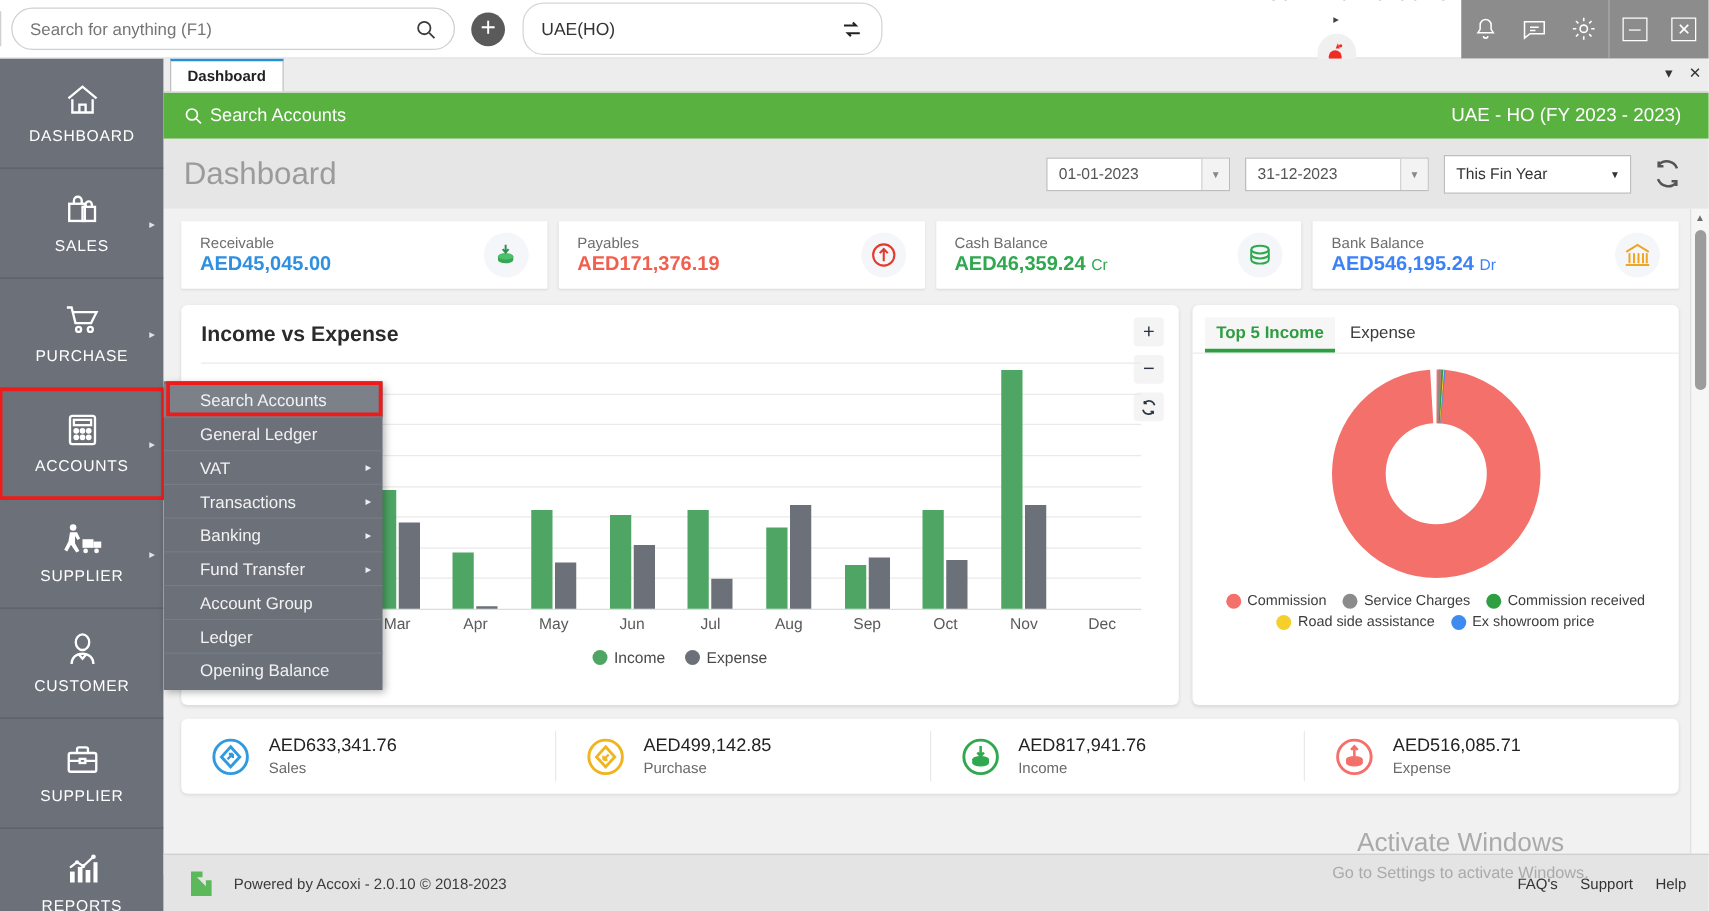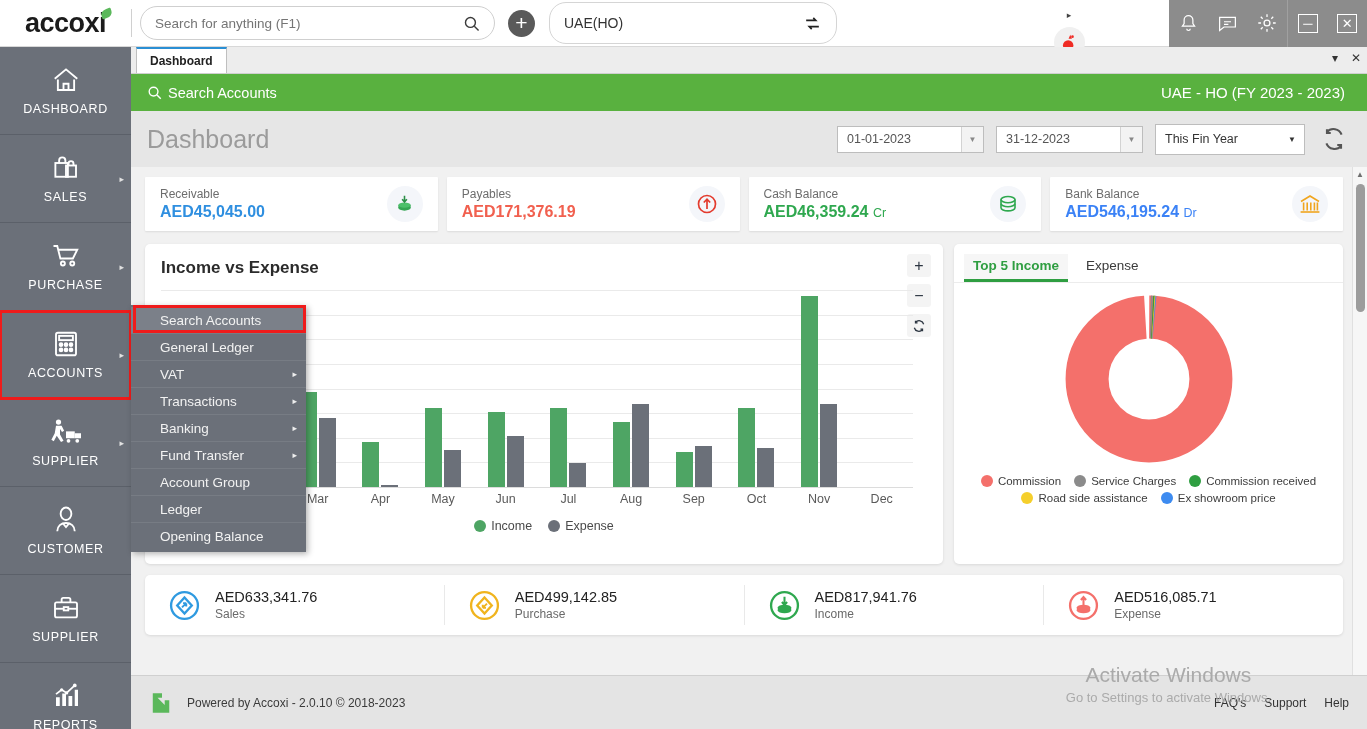--- a/index.html
+++ b/index.html
@@ -225,21 +225,21 @@
   .xaxis span { flex: 1; text-align: center; }
   .legend {
     position: absolute; left: 0; top: 275px; width: 798px; display: flex;
     justify-content: center; gap: 16px; font-size: 12.5px; color: #4a4a4a;
     align-items: center;
   }
   .legend .item { display: flex; align-items: center; gap: 5px; }
   .dot { width: 12px; height: 12px; border-radius: 50%; display:inline-block; }
 
   
-  .ptabs { display: flex; padding: 10px 0 0 10px; gap: 9px; border-bottom: 1px solid #ececec; }
+  .ptabs { display: flex; padding: 10px 0 0 10px; gap: 3px; border-bottom: 1px solid #ececec; }
   .ptab {
     font-size: 13.5px; padding: 4px 9px 6px; color: #3b3b3b; cursor: pointer;
   }
   .ptab.sel { color: #2f9e41; font-weight: 700; background: #f6f6f6;
               border-bottom: 3px solid #2f9e41; }
   .donutwrap { display: flex; justify-content: center; margin-top: 10px; }
   .dlegend {
     margin-top: 10px; display: flex; flex-wrap: wrap; justify-content: center;
     gap: 5px 13px; font-size: 11.5px; color: #3d3d3d; padding: 0 14px;
   }
@@ -253,45 +253,41 @@
   .sumcell {
     flex: 1; display: flex; align-items: center; gap: 13px; padding-left: 22px;
     height: 40px; border-right: 1px solid #e9e9e9;
   }
   .sumcell:last-child { border-right: none; }
   .sumcell .v { font-size: 14.5px; color: #222; }
   .sumcell .l { font-size: 12px; color: #6a6a6a; margin-top: 2px; }
 
   
   .footer {
-    position: absolute; left: 0; bottom: 0; width: 1236px; height: 54px;
+    position: absolute; left: 0; bottom: 0; width: 1236px; height: 46px;
     background: #e4e4e4; border-top: 1px solid #d0d0d0;
     display: flex; align-items: center; padding: 0 18px;
   }
   .footer .copy { font-size: 12px; color: #3b3b3b; margin-left: 12px; }
   .footlinks { margin-left: auto; display: flex; gap: 18px; font-size: 12px; color: #333; }
 
   
   .watermark {
     position: absolute; right: 96px; bottom: 24px; text-align: center;
     color: #aaaaaa; pointer-events: none; z-index: 5;
   }
   .watermark .w1 { font-size: 21px; }
   .watermark .w2 { font-size: 13px; margin-top: 3px; }
 </style>
 </head>
 <body>
 
 <div class="app">
 
   <div class="topbar">
-    <div class="logo">
-      <span>accoxi</span>
-      <span class="leaf"></span>
-    </div>
     <div class="logo-div"></div>
 
     <div class="searchbox">
       <input placeholder="Search for anything (F1)" style="">
       <svg class="ic-search" viewBox="0 0 24 24" fill="none" stroke="#3a3a3a" stroke-width="2">
         <circle cx="10.5" cy="10.5" r="7"></circle>
           <line x1="16" y1="16" x2="22" y2="22"></line>
       </svg>
     </div>
 

